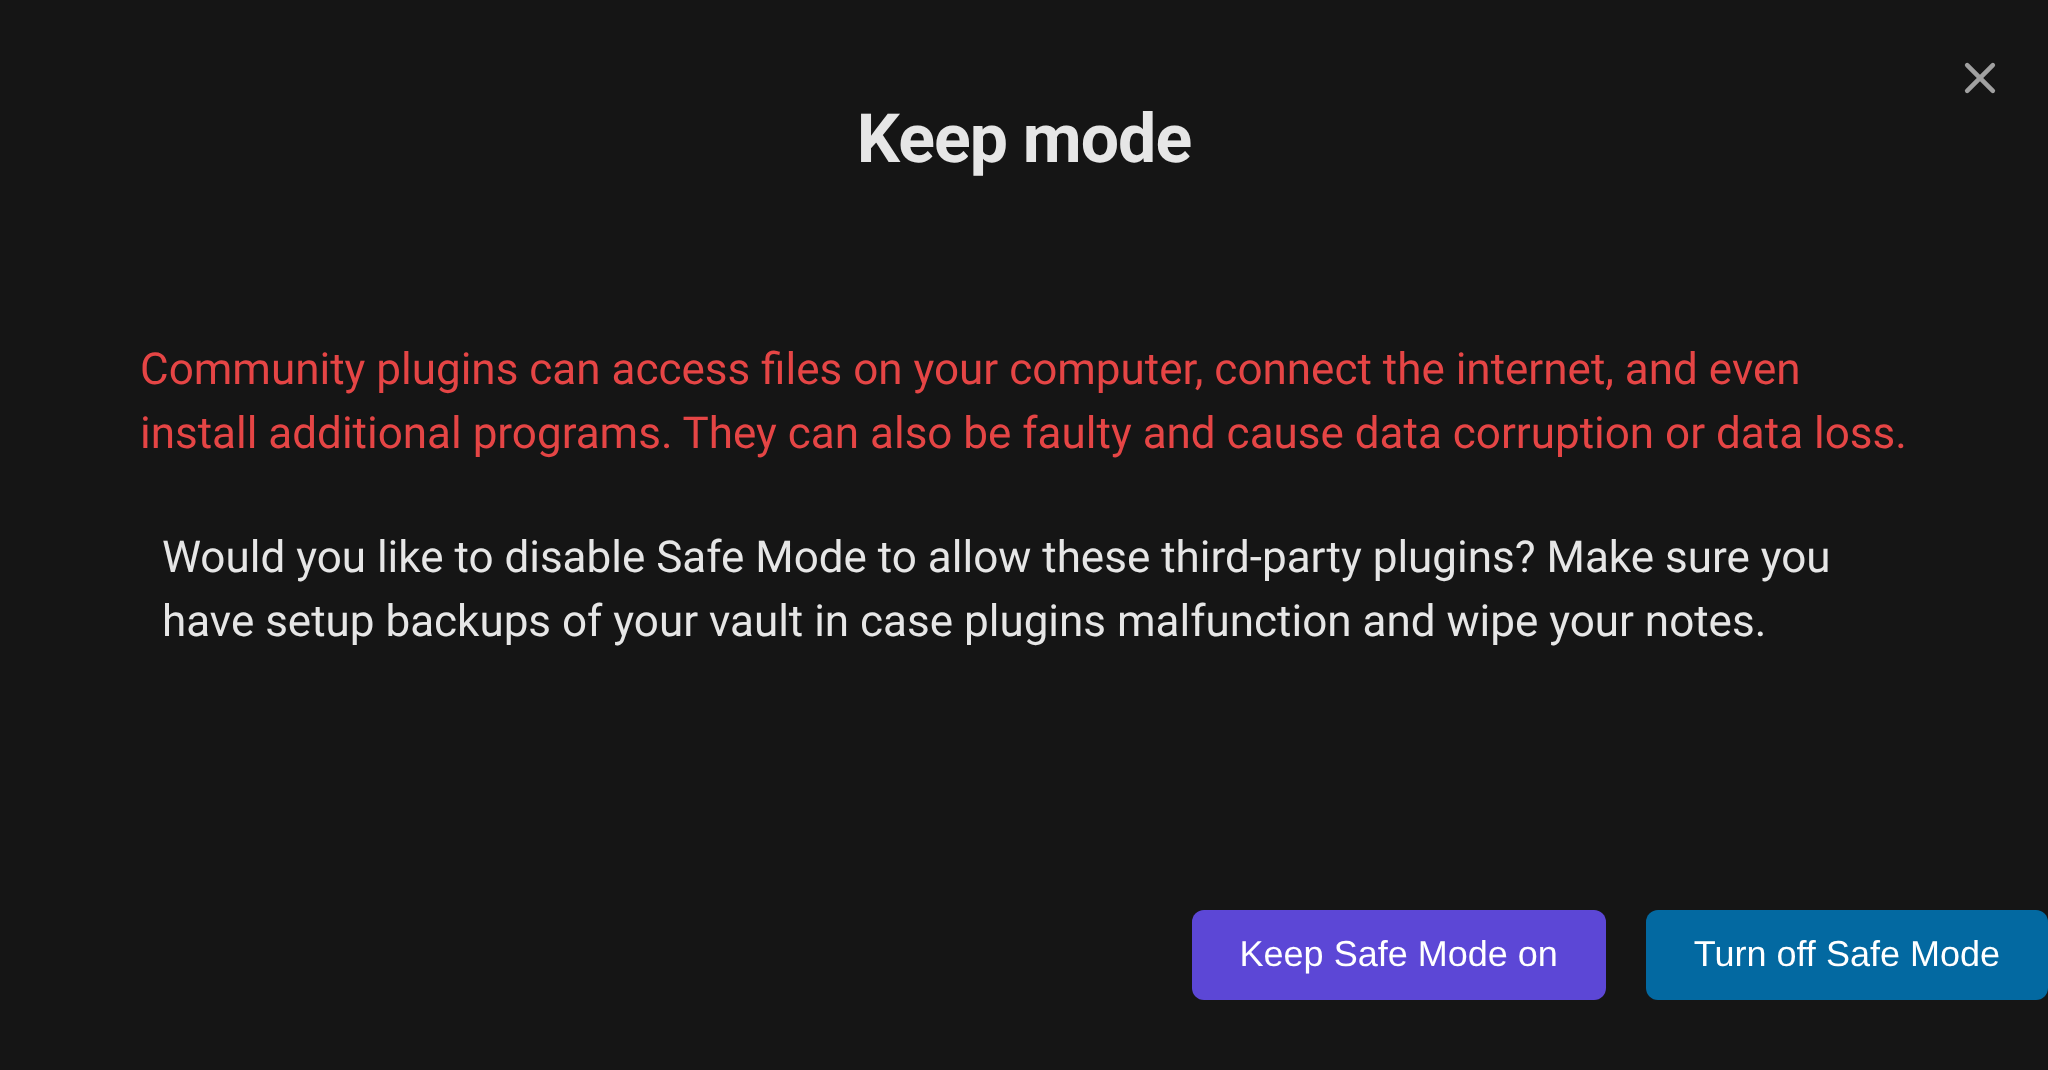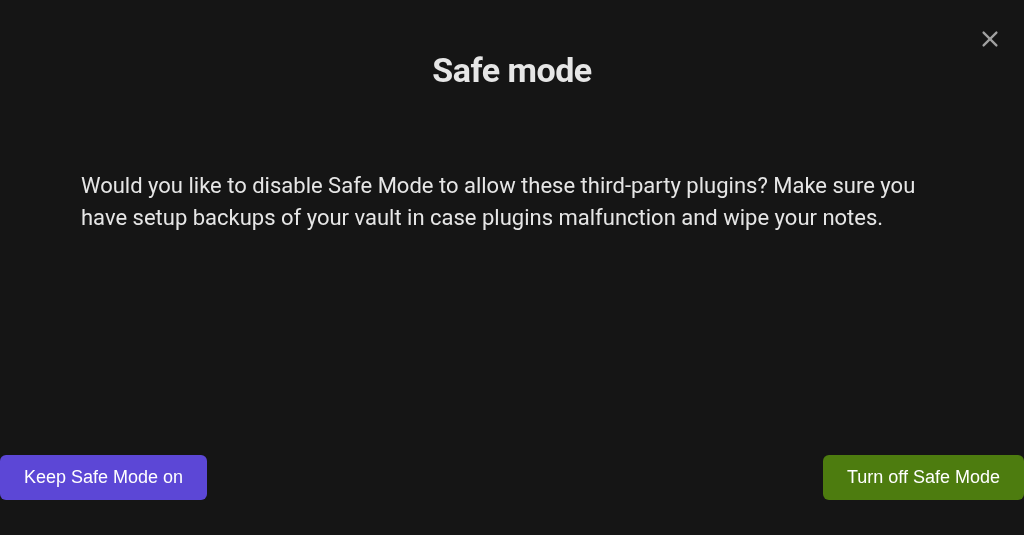--- a/index.html
+++ b/index.html
@@ -54,53 +54,54 @@
       font-size: 22px;
       line-height: 1.45;
       margin-left: 11px;
     }
     .button-row {
       position: absolute;
       bottom: 35px;
       left: 0;
       right: 0;
       display: flex;
-      justify-content: space-between;
+      justify-content: flex-end;
       gap: 20px;
     }
     .btn {
       padding: 12px 24px;
       border-radius: 6px;
       font-size: 18px;
       font-weight: 500;
       border: none;
       cursor: pointer;
       color: #ffffff;
       min-width: 195px;
       text-align: center;
     }
     .btn-primary {
       background-color: #5c47d6;
     }
     .btn-danger {
-      background-color: #4d7c0f;
+      background-color: #0369a1;
     }
   </style>
 </head>
 <body>
 
 <div class="close-btn">
   <svg viewBox="0 0 24 24" fill="none" stroke="currentColor" stroke-width="2.5" stroke-linecap="round">
     <line x1="5" y1="5" x2="19" y2="19"></line>
     <line x1="19" y1="5" x2="5" y2="19"></line>
   </svg>
 </div>
 
-<h1 class="modal-title">Safe mode</h1>
+<h1 class="modal-title">Keep mode</h1>
 
 <div class="modal-body">
+  <p class="warning-text">Community plugins can access files on your computer, connect the internet, and even install additional programs. They can also be faulty and cause data corruption or data loss.</p>
   <p class="description-text">Would you like to disable Safe Mode to allow these third-party plugins? Make sure you have setup backups of your vault in case plugins malfunction and wipe your notes.</p>
 </div>
 
 <div class="button-row">
   <button class="btn btn-primary">Keep Safe Mode on</button>
   <button class="btn btn-danger">Turn off Safe Mode</button>
 </div>
 
 </body></html>

